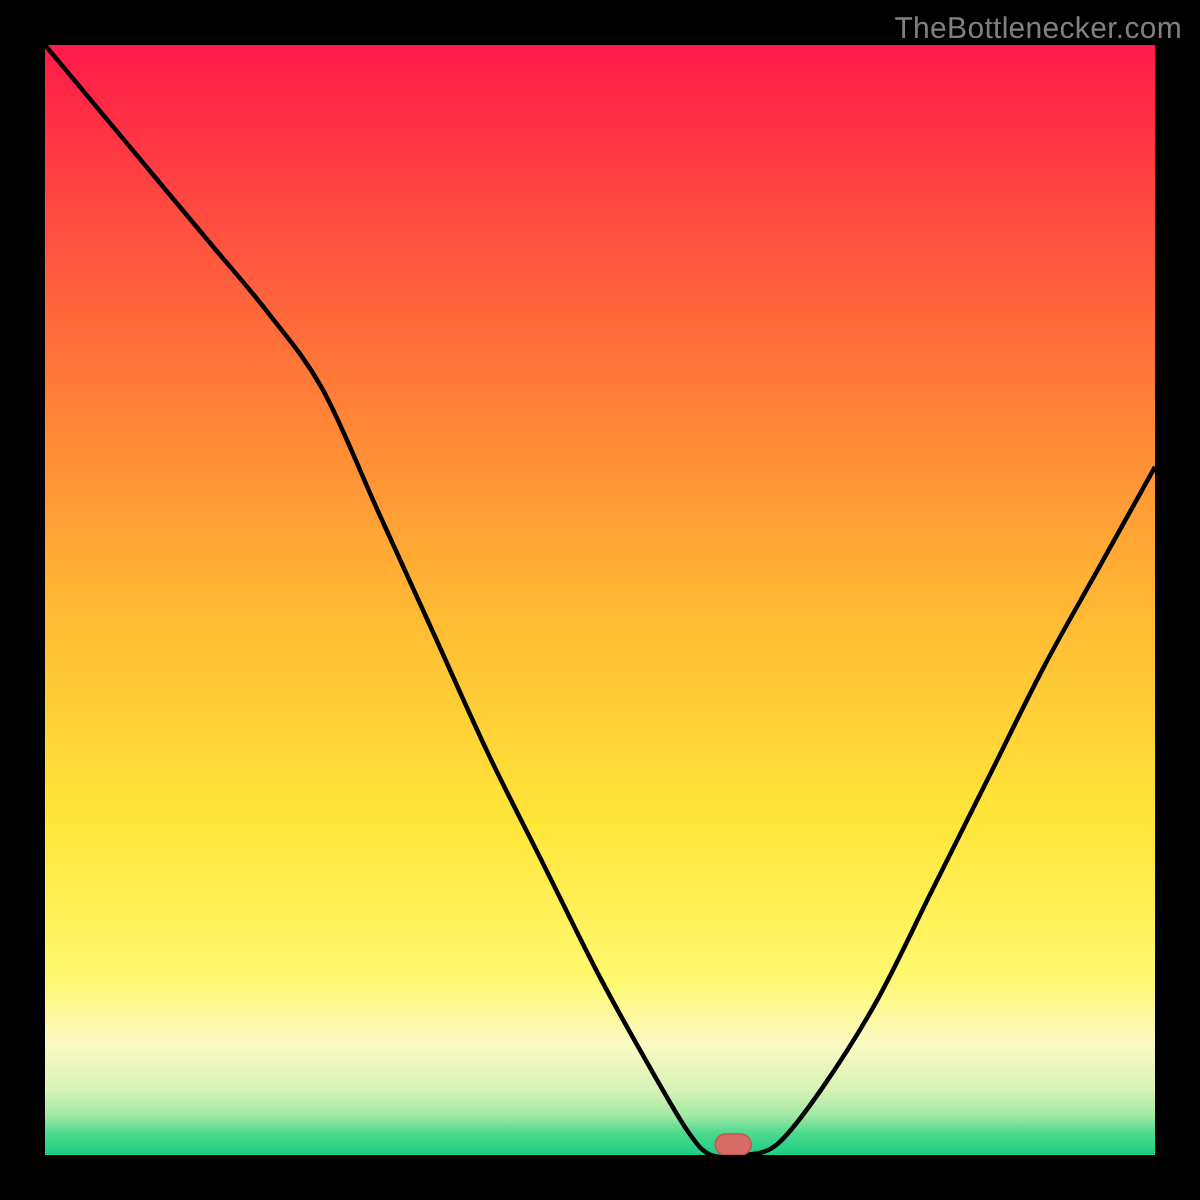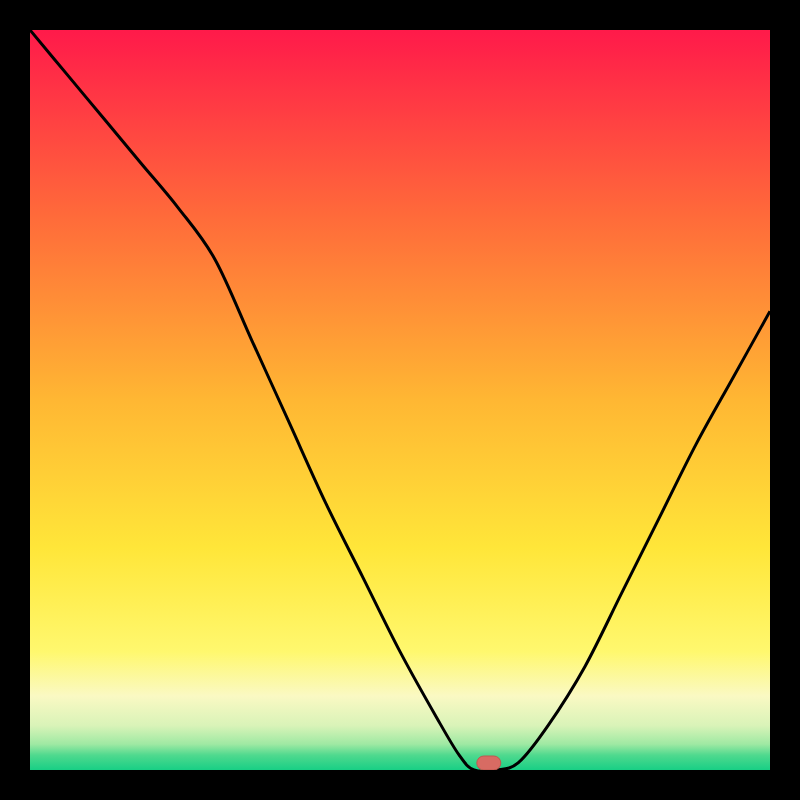--- a/index.html
+++ b/index.html
@@ -34,20 +34,21 @@
     height: 740px;
     overflow: hidden;
     z-index: 10;
   }
   svg { display: block; }
 </style>
 </head>
 <body>
 
 <div class="container">
+  <div class="attribution">TheBottlenecker.com</div>
 
   <div class="chart-area">
     <svg id="chart-svg" width="740" height="740" viewBox="0 0 740 740">
       <defs>
         <linearGradient id="bg-grad" x1="0" y1="0" x2="0" y2="1">
             <stop offset="0.00%" stop-color="#ff1a4a"></stop>
             <stop offset="25.00%" stop-color="#ff6a3a"></stop>
             <stop offset="50.00%" stop-color="#ffb733"></stop>
             <stop offset="70.00%" stop-color="#ffe639"></stop>
             <stop offset="84.00%" stop-color="#fff86e"></stop>

